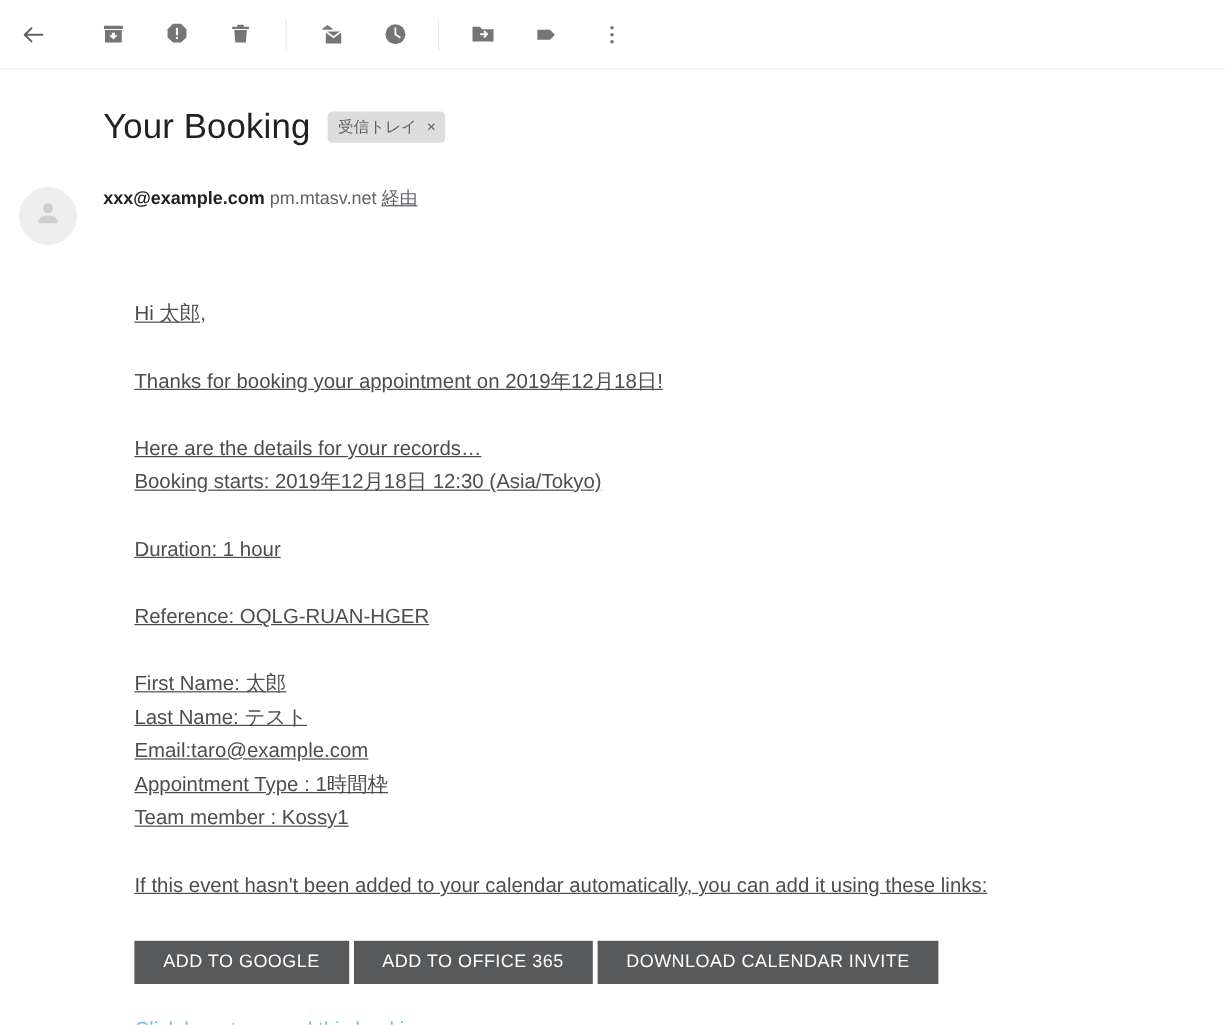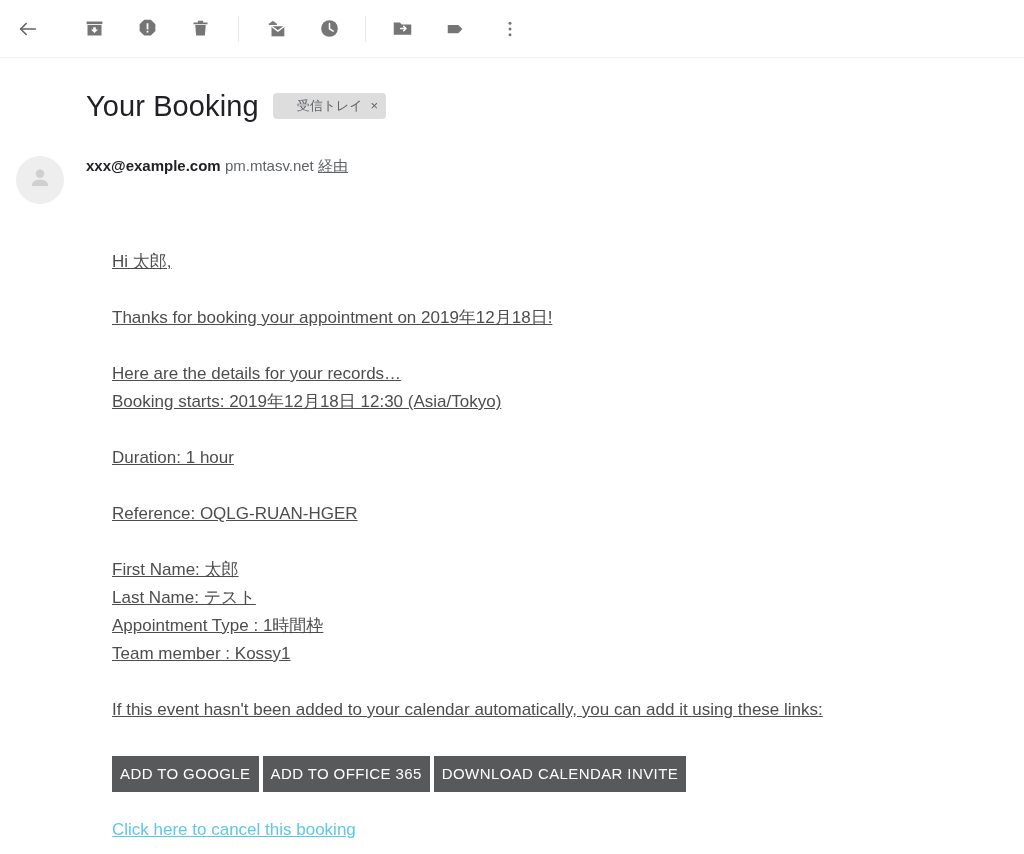--- a/index.html
+++ b/index.html
@@ -63,21 +63,21 @@
     color: #202124;
     letter-spacing: 0.1px;
     line-height: 36px;
   }
   .label-chip {
     margin-left: 14px;
     background: #ddddde;
     color: #5f6368;
     font-size: 13px;
     line-height: 13px;
-    padding: 6px 8px 7px 24px;
+    padding: 6px 8px 7px 9px;
     border-radius: 4px;
     display: inline-flex;
     align-items: center;
     white-space: nowrap;
   }
   .label-chip .chip-x {
     margin-left: 8px;
     color: #5f6368;
     font-size: 13px;
     cursor: pointer;
@@ -153,21 +153,21 @@
   
   .cal-buttons {
     display: flex;
     margin-top: 4px;
   }
   .cal-btn {
     background: #58595b;
     color: #ffffff;
     font-size: 15px;
     letter-spacing: 0.4px;
-    padding: 0 8px;
+    padding: 0 24px;
     height: 36px;
     display: flex;
     align-items: center;
     justify-content: center;
     cursor: pointer;
     white-space: nowrap;
   }
   .cal-btn + .cal-btn { margin-left: 4px; }
 
   
@@ -339,20 +339,21 @@
     <div class="line">Duration: 1 hour</div>
   </div>
 
   <div class="para">
     <div class="line">Reference: OQLG-RUAN-HGER</div>
   </div>
 
   <div class="para">
     <div class="line">First Name: 太郎</div>
     <div class="line">Last Name: テスト</div>
+    <div class="line">Email:taro@example.com</div>
     <div class="line">Appointment Type : 1時間枠</div>
     <div class="line">Team member : Kossy1</div>
   </div>
 
   <div class="para tight">
     <div class="line">If this event hasn't been added to your calendar automatically, you can add it using these links:</div>
   </div>
 
   <div class="block-gap"></div>
 

